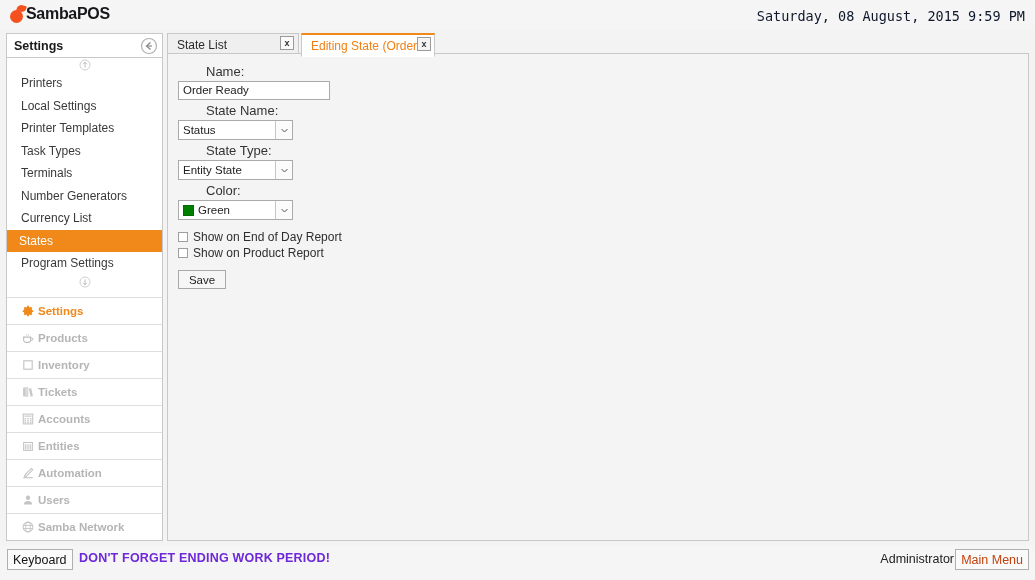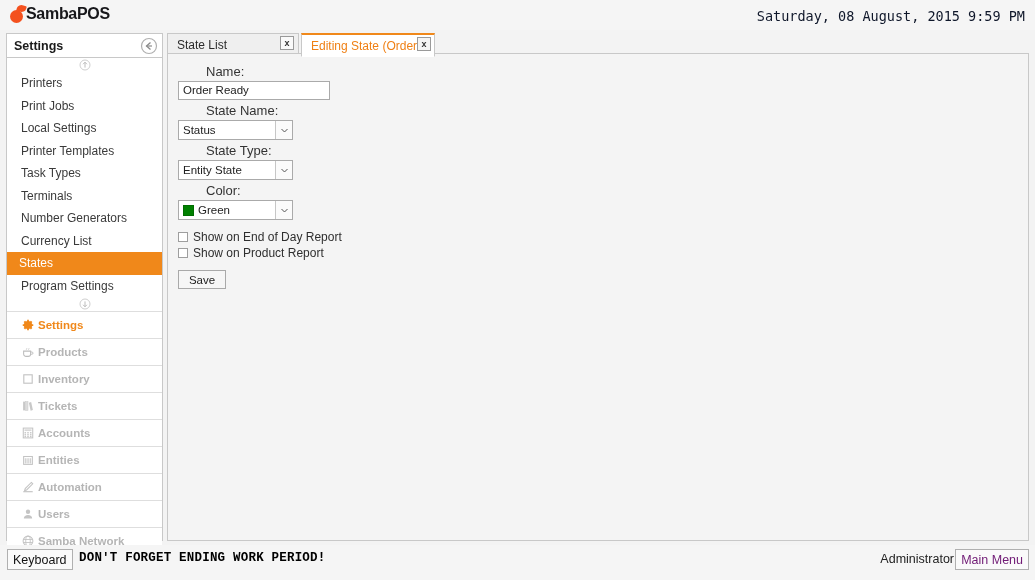--- a/index.html
+++ b/index.html
@@ -134,21 +134,21 @@
     border: 1px solid #b0b0b0; background: #fafafa; font-size: 12.5px; color: #111;
     display: flex; align-items: center;
   }
   .warn {
     position: absolute; left: 79px; top: 6px;
     font-size: 12.5px; font-weight: bold; color: #ee1111; letter-spacing: .2px;
   }
   .admin { position: absolute; right: 81px; top: 7px; font-size: 12.5px; color: #222; }
   .mainmenu-btn {
     position: absolute; right: 6px; top: 4px; height: 21px; padding: 0 5px;
-    border: 1px solid #b0b0b0; background: #fafafa; font-size: 12.5px; color: #701a75;
+    border: 1px solid #b0b0b0; background: #fafafa; font-size: 12.5px; color: #c2410c;
     display: flex; align-items: center;
   }
 </style>
 </head>
 <body>
 
 <div id="app">
 
   <div class="header">
     <div class="logo">
@@ -176,23 +176,20 @@
     <div class="scroll-arrow">
       <svg width="12" height="12" viewBox="0 0 12 12">
         <circle cx="6" cy="6" r="5" fill="none" stroke="#cfcfcf" stroke-width="1"></circle>
         <path d="M6 3.2 L6 8.6 M6 3.2 L4.1 5.2 M6 3.2 L7.9 5.2" stroke="#bdbdbd" stroke-width="1" fill="none"></path>
       </svg>
     </div>
 
     <div class="nav-list">
       <div class="nav-item">
           <span>Printers</span>
-        </div>
-      <div class="nav-item">
-          <span>Print Jobs</span>
         </div>
       <div class="nav-item">
           <span>Local Settings</span>
         </div>
       <div class="nav-item">
           <span>Printer Templates</span>
         </div>
       <div class="nav-item">
           <span>Task Types</span>
         </div>
@@ -383,18 +380,18 @@
           </div>
         </div>
 
         <div class="save-btn">Save</div>
       </div>
     </div>
   </div>
 
   <div class="footer">
     <div class="kb-btn">Keyboard</div>
-    <div class="warn" id="warn-text" style="color: #000000; font-family: Liberation Mono, monospace;">DON'T FORGET ENDING WORK PERIOD!</div>
+    <div class="warn" id="warn-text" style="color: #6d28d9;">DON'T FORGET ENDING WORK PERIOD!</div>
     <div class="admin">Administrator</div>
     <div class="mainmenu-btn">Main Menu</div>
   </div>
 
 </div>
 
 </body></html>

